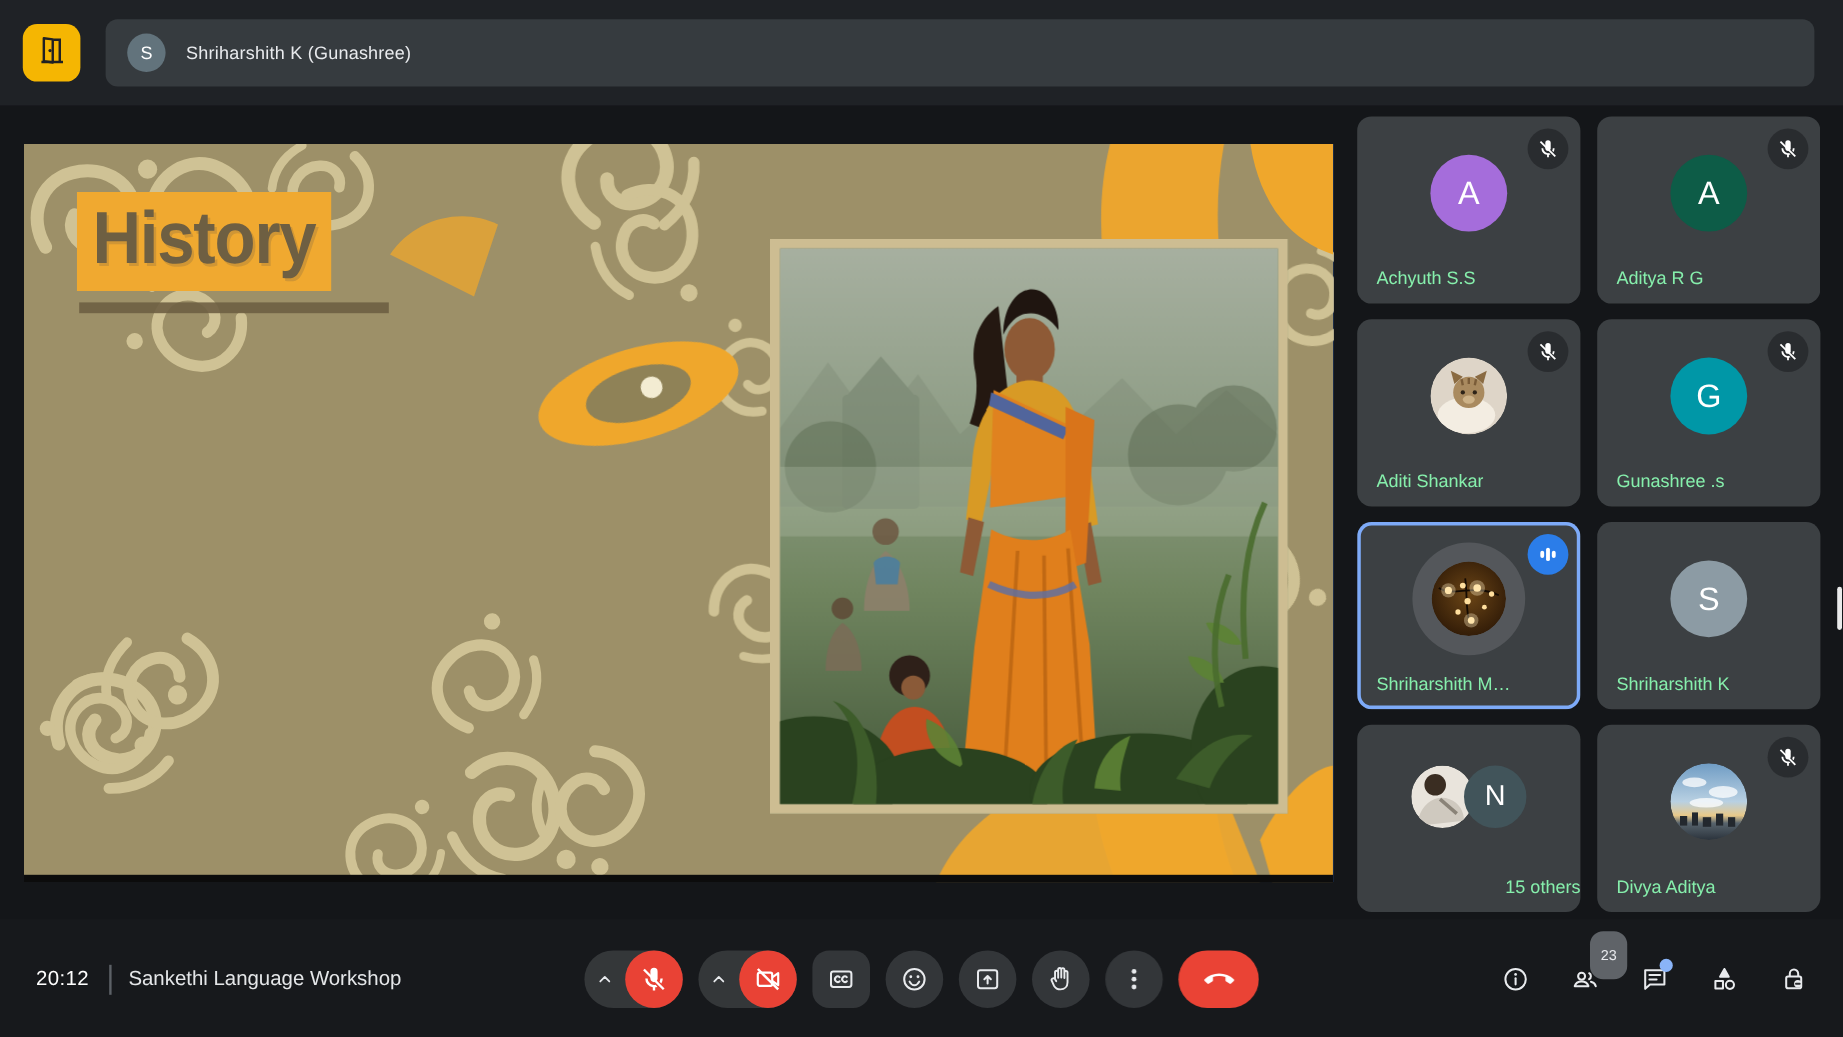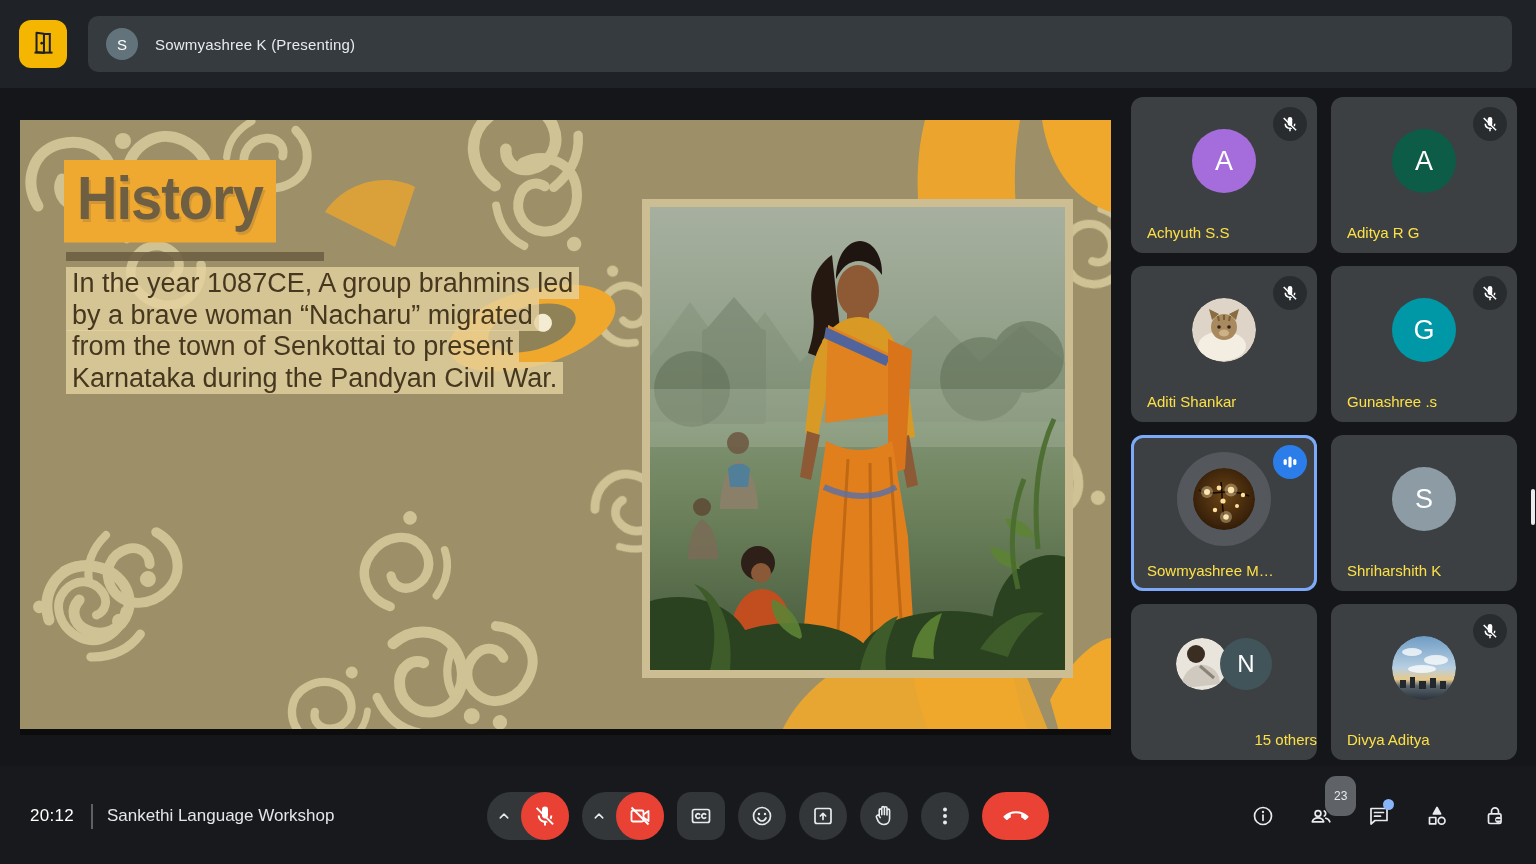--- a/index.html
+++ b/index.html
@@ -64,21 +64,21 @@
 
   
   .tiles {
     position:absolute; left:1131px; top:97px;
     display:grid; grid-template-columns:186px 186px; grid-auto-rows:156px;
     column-gap:14px; row-gap:13px;
   }
   .tile { position:relative; background:#3c4043; border-radius:12px; }
   .tile.active { box-shadow:inset 0 0 0 3px #7daaf8; }
   .tile-name {
-    position:absolute; left:16px; bottom:12px; color:#fde047; font-size:15px; font-weight:500;
+    position:absolute; left:16px; bottom:12px; color:#86efac; font-size:15px; font-weight:500;
     max-width:156px; white-space:nowrap; overflow:hidden;
   }
   .tile-name.centered { left:0; width:100%; max-width:none; text-align:right; }
   .avatar {
     position:absolute; left:50%; top:64px; transform:translate(-50%,-50%);
     width:64px; height:64px; border-radius:50%;
     display:flex; align-items:center; justify-content:center;
     color:#fff; font-size:27px; overflow:hidden;
   }
   .avatar-halo {
@@ -131,21 +131,21 @@
     <svg width="27" height="27" viewBox="0 0 24 24">
       <path d="M4 21h16" stroke="#202124" stroke-width="1.8" fill="none"></path>
       <path d="M13 4.5h4.6V21" stroke="#202124" stroke-width="1.8" fill="none"></path>
       <path d="M5.8 3.4 12.4 4.3 V21.4 L5.8 20.4 Z" fill="none" stroke="#202124" stroke-width="1.8" stroke-linejoin="round"></path>
       <circle cx="10.4" cy="12.6" r="1.2" fill="#202124"></circle>
     </svg>
   </span>
 </div>
 <div class="presenter-pill">
   <div class="presenter-avatar">S</div>
-  <div class="presenter-name">Sowmyashree K (Presenting)</div>
+  <div class="presenter-name">Shriharshith K (Gunashree)</div>
 </div>
 
 <div class="slide">
   <svg class="ornament" width="1091" height="615" viewBox="0 0 1091 615">
     <rect width="1091" height="615" fill="#9d9068"></rect>
     <defs>
       <g id="curl" stroke="#dccfa0" fill="none" stroke-linecap="round">
         <path d="M10 80 C-5 55 5 25 32 18 C60 11 85 28 84 52 C83 72 66 84 48 80 C34 77 28 64 34 53" stroke-width="11"></path>
         <circle cx="95" cy="15" r="8" fill="#dccfa0" stroke="none"></circle>
         <path d="M60 105 C80 100 95 88 102 70" stroke-width="9"></path>
@@ -181,21 +181,20 @@
     <g transform="translate(512,208) rotate(-16)">
       <ellipse rx="86" ry="38" fill="#efa72c"></ellipse>
       <ellipse rx="45" ry="22" fill="#8f8257"></ellipse>
       <circle cx="12" cy="-2" r="9" fill="#f3ecd2"></circle>
     </g>
   </svg>
 
   <div class="slide-title">History</div>
   <div class="slide-title-underline"></div>
 
-  <div class="slide-para para-1"><span>In the year 1087CE, A group brahmins led by a brave woman “Nacharu” migrated from the town of Senkottai to present Karnataka during the Pandyan Civil War.</span></div>
 
   <div class="slide-photo">
     <svg width="415" height="463" viewBox="0 0 415 463">
       <defs>
         <linearGradient id="sky" x1="0" y1="0" x2="0" y2="1">
           <stop offset="0" stop-color="#a7b0a0"></stop>
           <stop offset="0.35" stop-color="#8d9c84"></stop>
           <stop offset="0.62" stop-color="#70855f"></stop>
           <stop offset="1" stop-color="#44583a"></stop>
         </linearGradient>
@@ -377,21 +376,21 @@
           <circle cx="33" cy="49" r="2.8"></circle>
             <circle cx="44" cy="38" r="2"></circle>
         </g>
         <g fill="#ffedc4" opacity="0.35">
           <circle cx="14" cy="24" r="6"></circle>
             <circle cx="38" cy="22" r="6.5"></circle>
             <circle cx="33" cy="49" r="6"></circle>
         </g>
       </svg>
     </div>
-    <div class="tile-name">Sowmyashree M…</div>
+    <div class="tile-name">Shriharshith M…</div>
   </div>
 
   <div class="tile">
     <div class="avatar" style="background:#8c9ba4">S</div>
     <div class="tile-name">Shriharshith K</div>
   </div>
 
   <div class="tile">
     <div class="group-avatars">
       <div class="g1">

